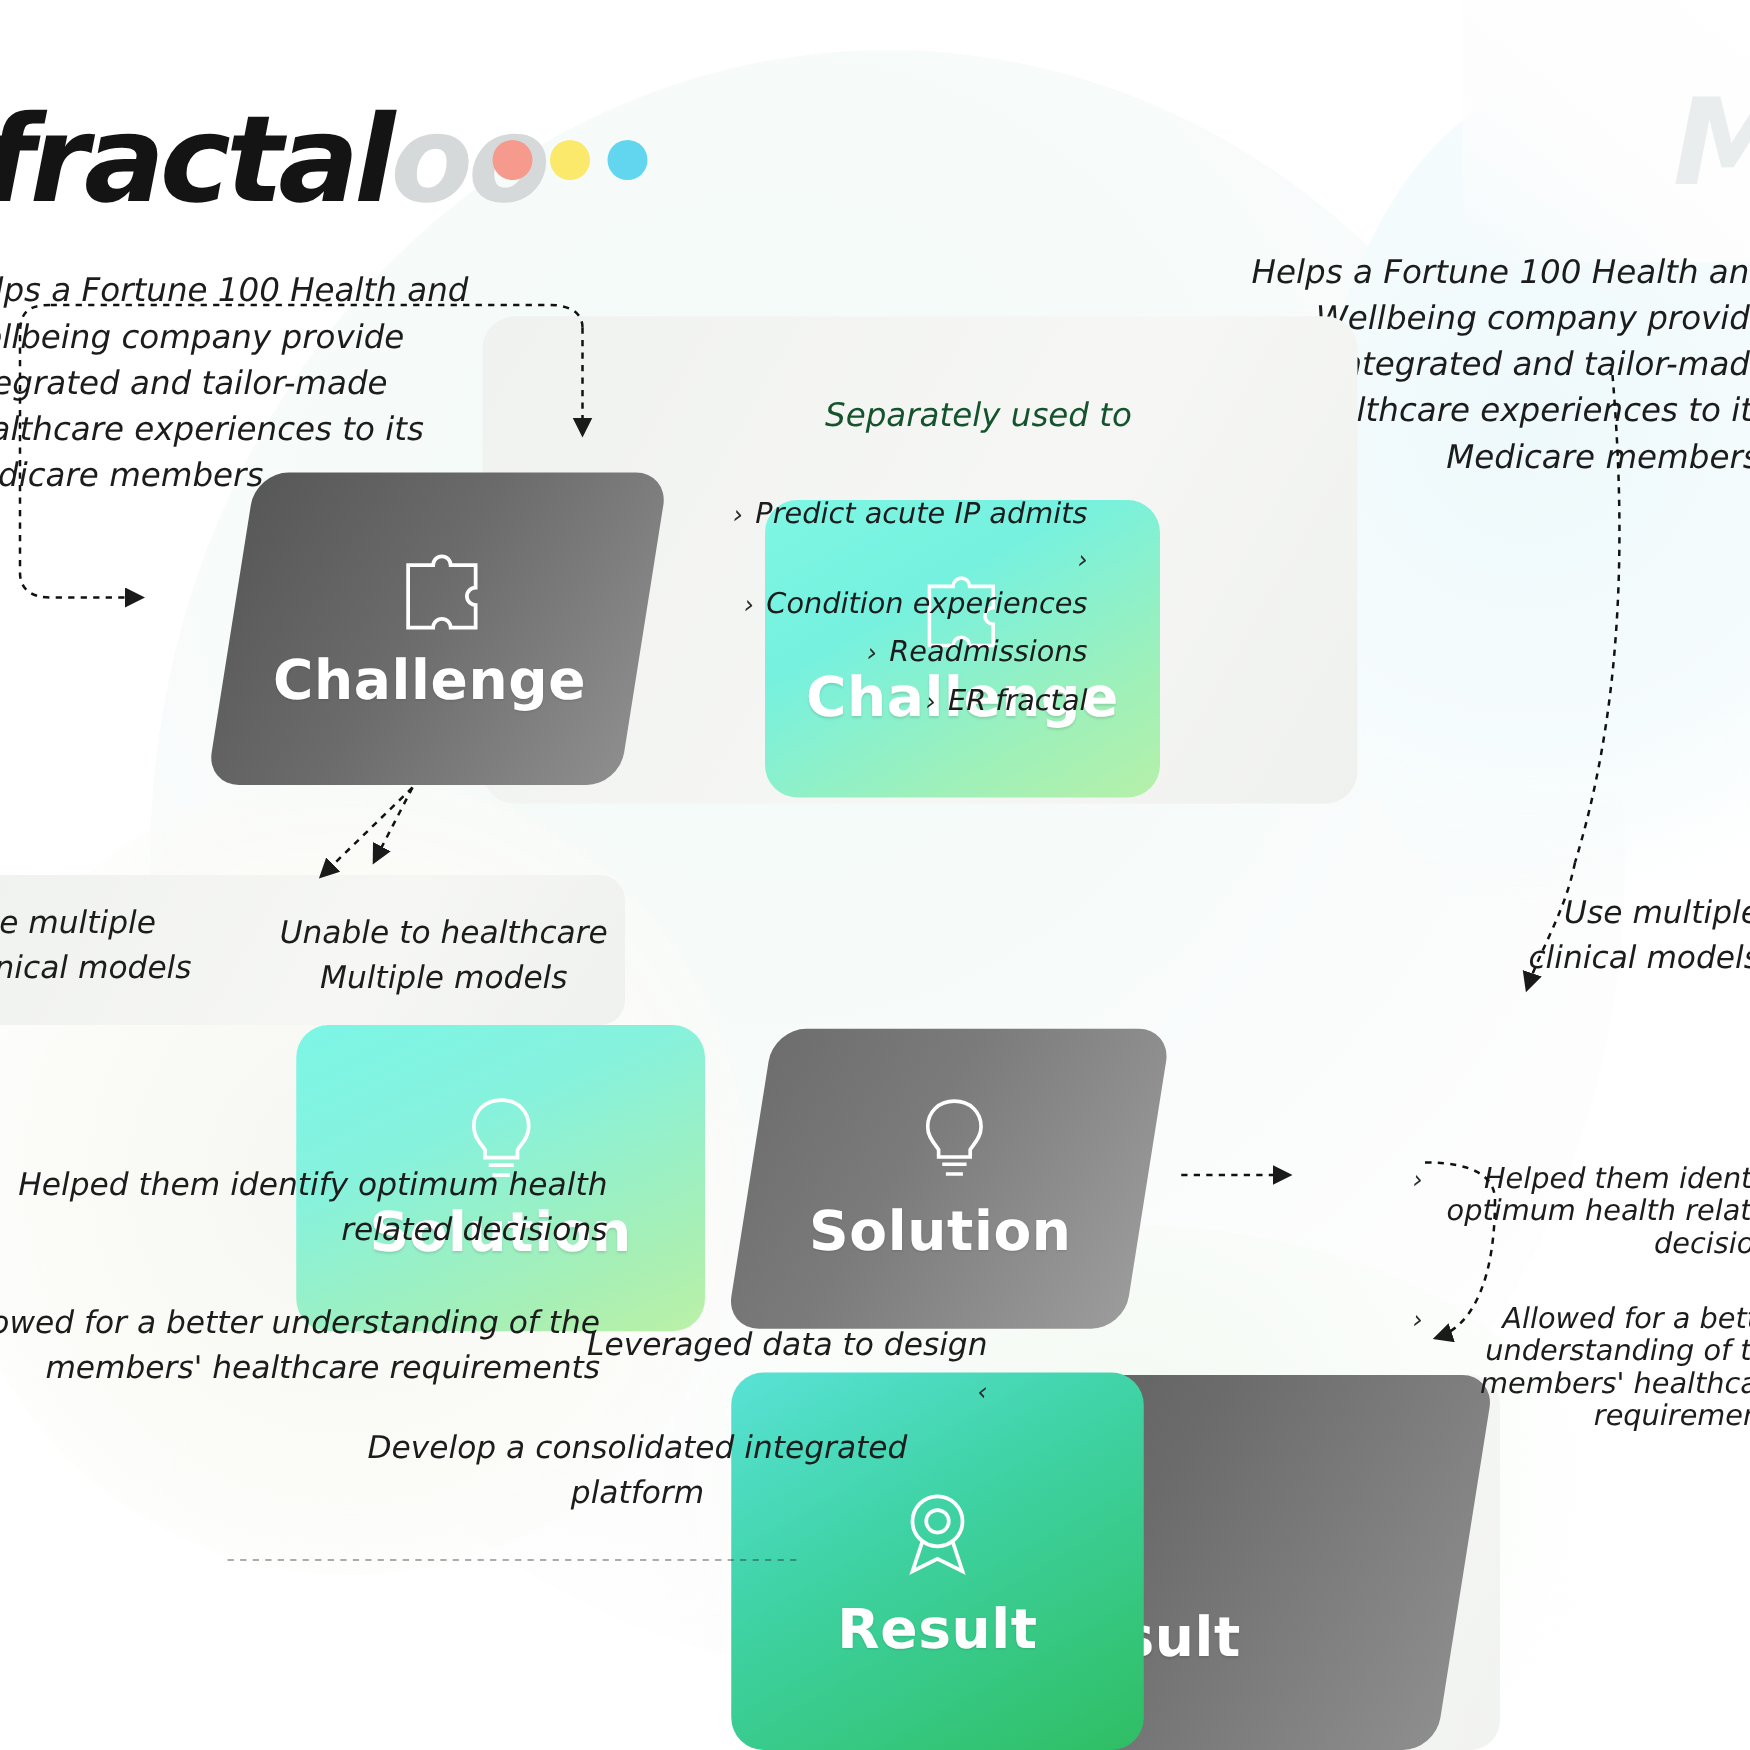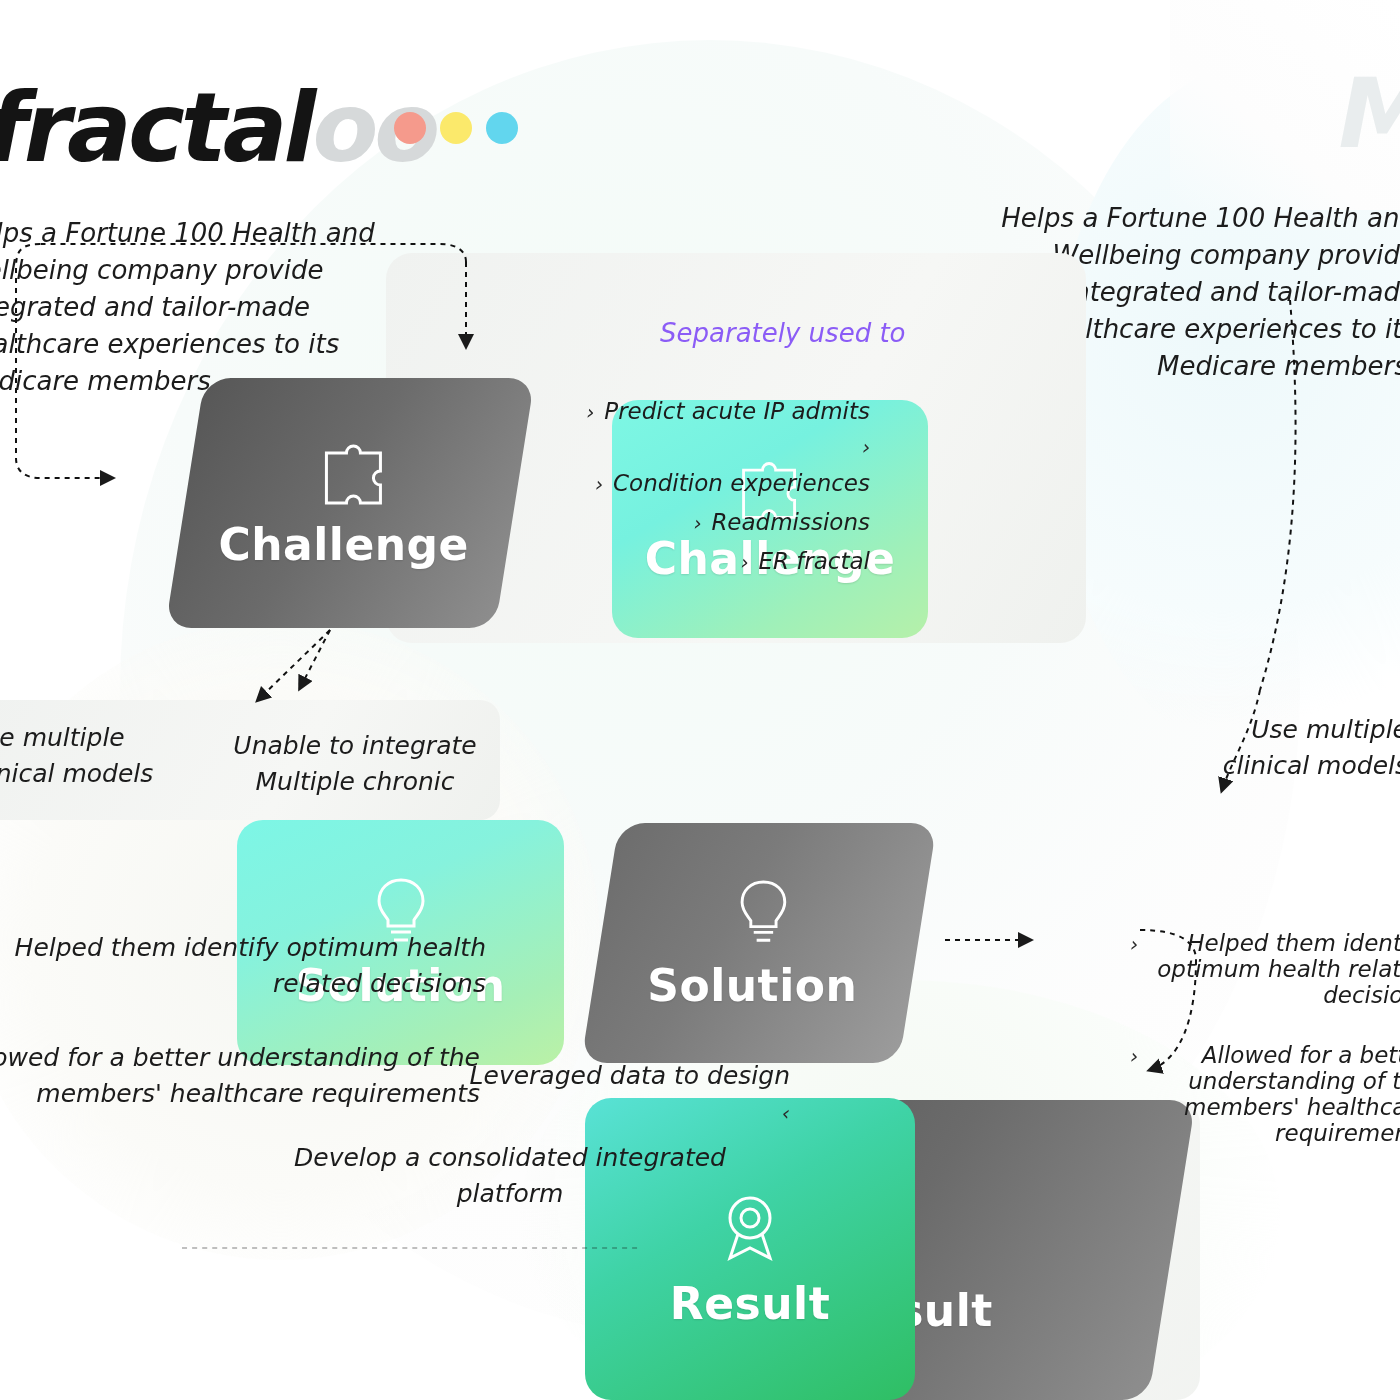--- a/index.html
+++ b/index.html
@@ -120,21 +120,21 @@
   }
 
   
   .bullets{position:absolute;font-family:"DejaVu Sans",sans-serif;font-style:italic;color:#1c1c1c;}
   .bullets .b-row{display:flex;align-items:baseline;gap:10px;margin-bottom:13px;font-size:23px;}
   .bullets.right-align .b-row{justify-content:flex-end;}
   .chev{color:#2b2b2b;font-size:20px;line-height:1;}
 
   .heading-note{
     position:absolute;font-family:"DejaVu Sans",sans-serif;font-style:italic;
-    font-size:26px;color:#8b5cf6;
+    font-size:26px;color:#14532d;
   }
 
   
   .arrows{position:absolute;inset:0;pointer-events:none;}
 </style>
 </head>
 <body>
 
 <div class="bg-wash">
   <div class="blob blob-a"></div>
@@ -233,21 +233,21 @@
     <span>Readmissions</span>
   </div>
   <div class="b-row">
     <span class="chev">›</span>
     <span>ER fractal</span>
   </div>
 </div>
 
 <div class="txt" style="left:-32px;top:720px;width:230px;font-size:25px;text-align:left;">Use multiple clinical models</div>
 
-<div class="txt" style="left:190px;top:728px;width:330px;font-size:25px;text-align:center;">Unable to integrate Multiple chronic</div>
+<div class="txt" style="left:190px;top:728px;width:330px;font-size:25px;text-align:center;">Unable to healthcare Multiple models</div>
 
 <div class="txt" style="right:-8px;top:712px;width:200px;font-size:25px;text-align:right;">Use multiple clinical models</div>
 
 <div class="txt" style="left:-34px;top:930px;width:520px;font-size:25px;text-align:right;">Helped them identify optimum health related decisions</div>
 
 <div class="txt" style="left:-40px;top:1040px;width:520px;font-size:25px;text-align:right;">Allowed for a better understanding of the members' healthcare requirements</div>
 
 <div class="bullets" style="left:1130px;top:930px;width:300px;">
   <div class="b-row" style="margin-bottom:34px;">
     <span class="chev">›</span>

